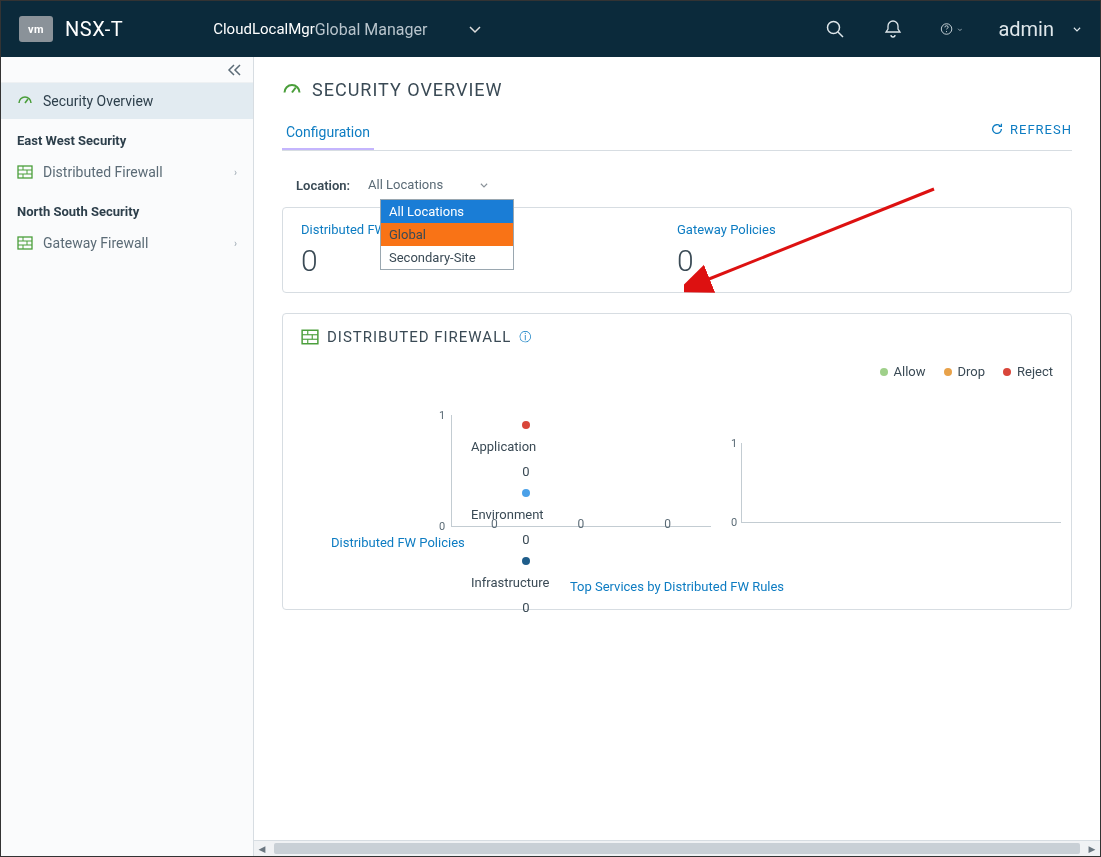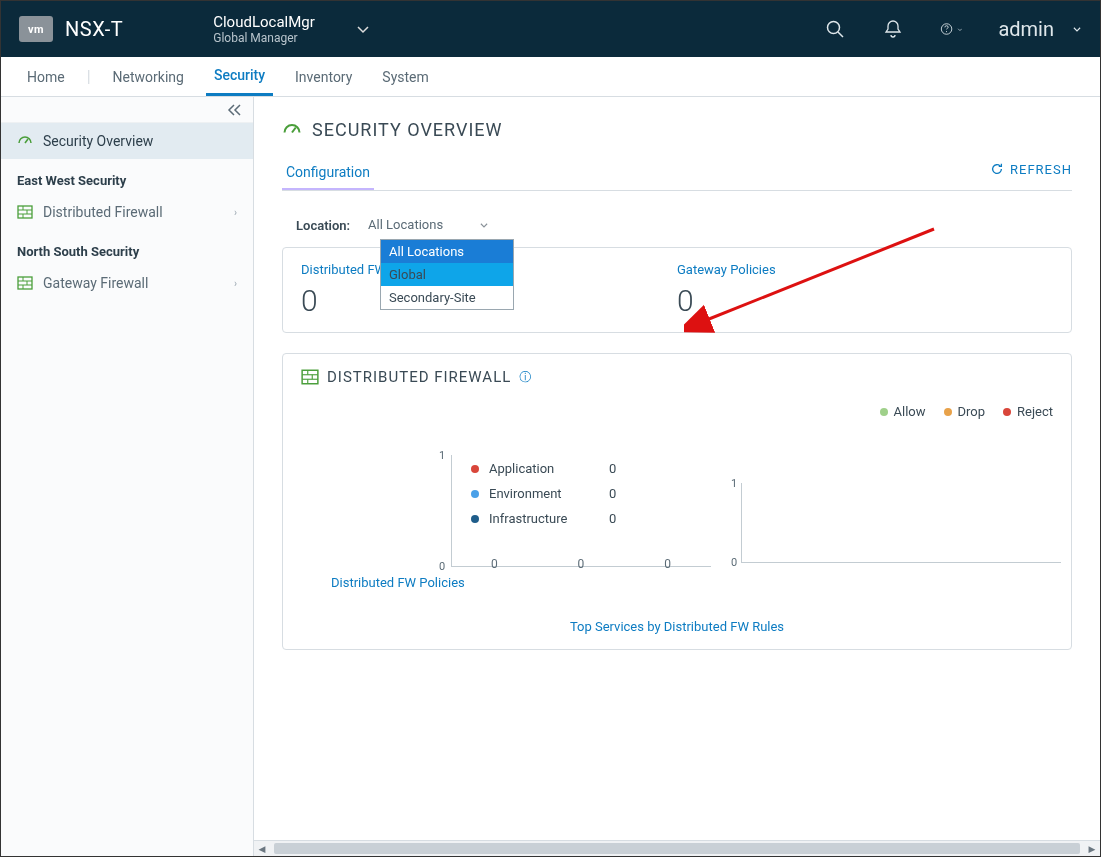--- a/index.html
+++ b/index.html
@@ -4,23 +4,23 @@
 <style>
   * { box-sizing: border-box; margin: 0; padding: 0; font-family: -apple-system, BlinkMacSystemFont, "Segoe UI", Roboto, Arial, sans-serif; }
   html, body { width: 1101px; height: 857px; overflow: hidden; background: #fff; }
   .app { display: flex; flex-direction: column; height: 100%; border: 1px solid #333; }
 
   
   .header { background: #0b2a3b; color: #fff; height: 56px; display: flex; align-items: center; padding: 0 18px; }
   .logo-badge { background: #8a9299; color: #fff; width: 34px; height: 26px; border-radius: 3px; display: flex; align-items: center; justify-content: center; font-size: 11px; font-weight: 700; letter-spacing: 0.5px; }
   .product { margin-left: 12px; font-size: 20px; font-weight: 400; letter-spacing: 0.5px; }
   .manager-block { margin-left: 90px; display: flex; align-items: center; gap: 40px; }
-  .manager-txt { display: flex; flex-direction: column; }
+  .manager-txt { display: flex; flex-direction: row; }
   .manager-name { font-size: 15px; color: #fff; }
-  .manager-sub { font-size: 12px; color: #b8c4cc; }
+  .manager-sub { font-size: 16px; color: #b8c4cc; }
   .chevron-down { color: #ddd; }
   .header-right { margin-left: auto; display: flex; align-items: center; gap: 36px; color: #dfe7eb; }
   .hicon { width: 22px; height: 22px; display: flex; align-items: center; justify-content: center; cursor: pointer; }
   .user-block { display: flex; align-items: center; gap: 18px; cursor: pointer; }
   .user-name { font-size: 20px; }
 
   
   .topnav { height: 40px; border-bottom: 1px solid #d7dde2; display: flex; align-items: center; padding: 0 18px; gap: 14px; }
   .topnav-sep { color: #d7dde2; }
   .topnav-item { font-size: 14px; color: #5b6b76; padding: 0 8px; height: 100%; display: flex; align-items: center; cursor: pointer; }
@@ -43,21 +43,21 @@
   .subtab-row { display: flex; align-items: center; border-bottom: 1px solid #d7dde2; margin-bottom: 18px; }
   .subtab { font-size: 14px; color: #0d7cc2; padding: 8px 4px; border-bottom: 2px solid #c4b5fd; cursor: pointer; }
   .refresh { margin-left: auto; color: #0d7cc2; font-size: 13px; letter-spacing: 1px; display: flex; align-items: center; gap: 6px; cursor: pointer; padding-bottom: 8px; }
 
   .loc-row { display: flex; align-items: center; gap: 18px; padding: 8px 14px 14px; font-size: 13px; color: #3a4a55; position: relative; }
   .loc-label { font-weight: 600; }
   .loc-select { display: flex; align-items: center; gap: 36px; color: #5b6b76; cursor: pointer; border-bottom: 1px solid transparent; }
   .loc-dropdown { position: absolute; left: 98px; top: 30px; width: 134px; border: 1px solid #9aa7b0; background: #fff; z-index: 5; font-size: 13px; }
   .loc-opt { padding: 4px 8px; color: #3a4a55; cursor: pointer; }
   .loc-opt.sel { background: #1a7dd6; color: #fff; }
-  .loc-opt.hover { background: #0ea5e9; }
+  .loc-opt.hover { background: #f97316; }
 
   .card { border: 1px solid #d7dde2; border-radius: 4px; background: #fff; padding: 14px 18px; margin-bottom: 20px; }
   .stats-row { display: flex; }
   .stat { flex: 1; }
   .stat-label { font-size: 13px; color: #0d7cc2; margin-bottom: 6px; cursor: pointer; }
   .stat-val { font-size: 30px; color: #3a4a55; font-weight: 300; }
 
   .df-title-row { display: flex; align-items: center; gap: 8px; margin-bottom: 18px; }
   .df-title { font-size: 15px; letter-spacing: 1px; color: #3a4a55; }
   .info-circ { color: #0d7cc2; font-size: 12px; }
@@ -69,21 +69,21 @@
   .charts-row { display: flex; gap: 30px; }
   .chart-box { position: relative; flex: 1; }
   .chart1-label { font-size: 13px; color: #0d7cc2; margin-top: 8px; cursor: pointer; }
 
   .bar-chart { position: relative; width: 260px; height: 112px; margin-left: 150px; }
   .y1 { position: absolute; left: -12px; top: -6px; font-size: 11px; color: #5b6b76; }
   .y0 { position: absolute; left: -12px; bottom: -6px; font-size: 11px; color: #5b6b76; }
   .bar-axis { position: absolute; left: 0; bottom: 0; right: 0; border-top: 1px solid #c3ccd2; }
   .bar-yaxis { position: absolute; left: 0; top: 0; bottom: 0; border-left: 1px solid #c3ccd2; }
   .series { position: absolute; left: 20px; top: 6px; display: flex; flex-direction: column; gap: 10px; font-size: 13px; color: #3a4a55; }
-  .srow { display: flex; align-items: center; gap: 10px; }
+  .srow { display: flex; align-items: center; gap: 10px; flex-direction: column; }
   .xlabels { position: absolute; bottom: -4px; left: 0; right: 0; display: flex; justify-content: space-around; font-size: 12px; color: #5b6b76; }
 
   .line-chart { position: relative; width: 320px; height: 80px; margin-top: 28px; }
   .line-chart .ly1 { position: absolute; left: -10px; top: -6px; font-size: 11px; color: #5b6b76; }
   .line-chart .ly0 { position: absolute; left: -10px; bottom: -6px; font-size: 11px; color: #5b6b76; }
   .line-chart .lax { position: absolute; left: 0; bottom: 0; right: 0; border-top: 1px solid #c3ccd2; }
   .line-chart .lyax { position: absolute; left: 0; top: 0; bottom: 0; border-left: 1px solid #c3ccd2; }
 
   .top-services { text-align: center; margin-top: 26px; }
   .top-services a { color: #0d7cc2; font-size: 13px; cursor: pointer; }
@@ -143,28 +143,20 @@
       </span>
       <div class="user-block">
         <span class="user-name">admin</span>
         <svg width="10" height="10" viewBox="0 0 16 16">
             <path d="M3 6l5 5 5-5" stroke="currentColor" stroke-width="1.8" fill="none"></path>
           </svg>
       </div>
     </div>
   </div>
 
-  <div class="topnav">
-    <span class="topnav-item">Home</span>
-    <span class="topnav-sep">|</span>
-    <span class="topnav-item">Networking</span>
-    <span class="topnav-item active">Security</span>
-    <span class="topnav-item">Inventory</span>
-    <span class="topnav-item">System</span>
-  </div>
 
   <div class="body">
 
     <div class="sidebar">
       <div class="sidebar-collapse">
         <svg width="16" height="12" viewBox="0 0 16 12">
             <path d="M7 1L2 6l5 5M13 1L8 6l5 5" stroke="#5b6b76" stroke-width="1.5" fill="none"></path>
           </svg>
       </div>
       <div class="side-item active">

